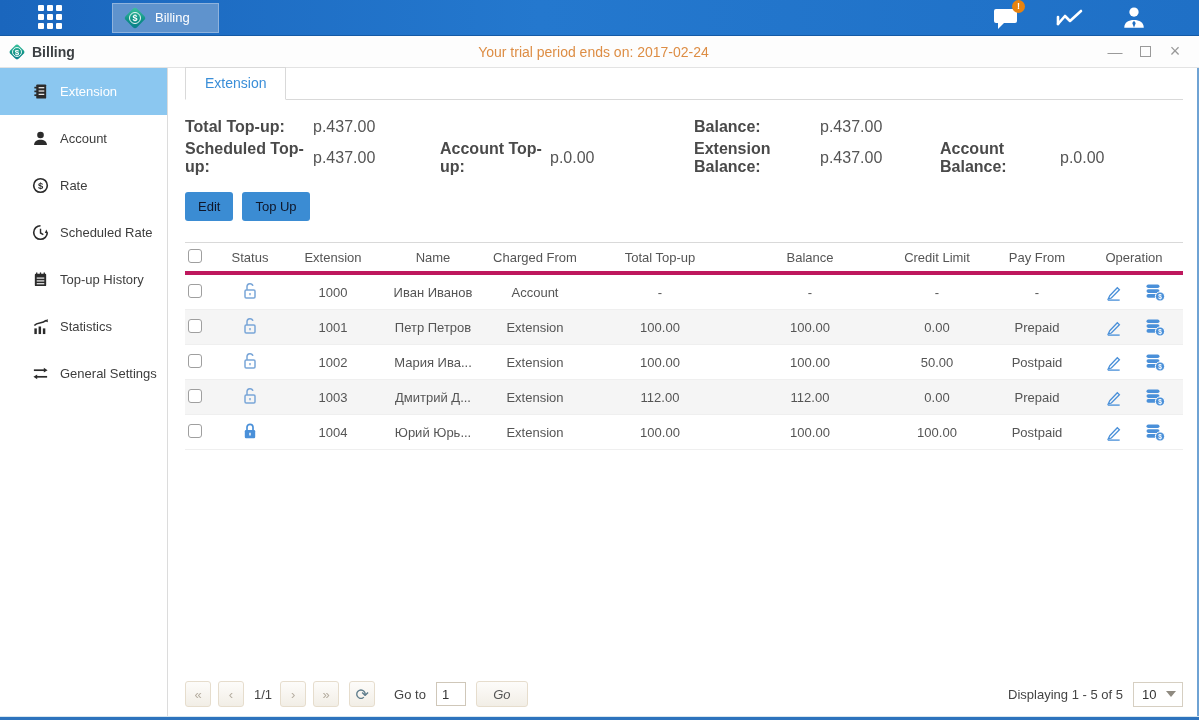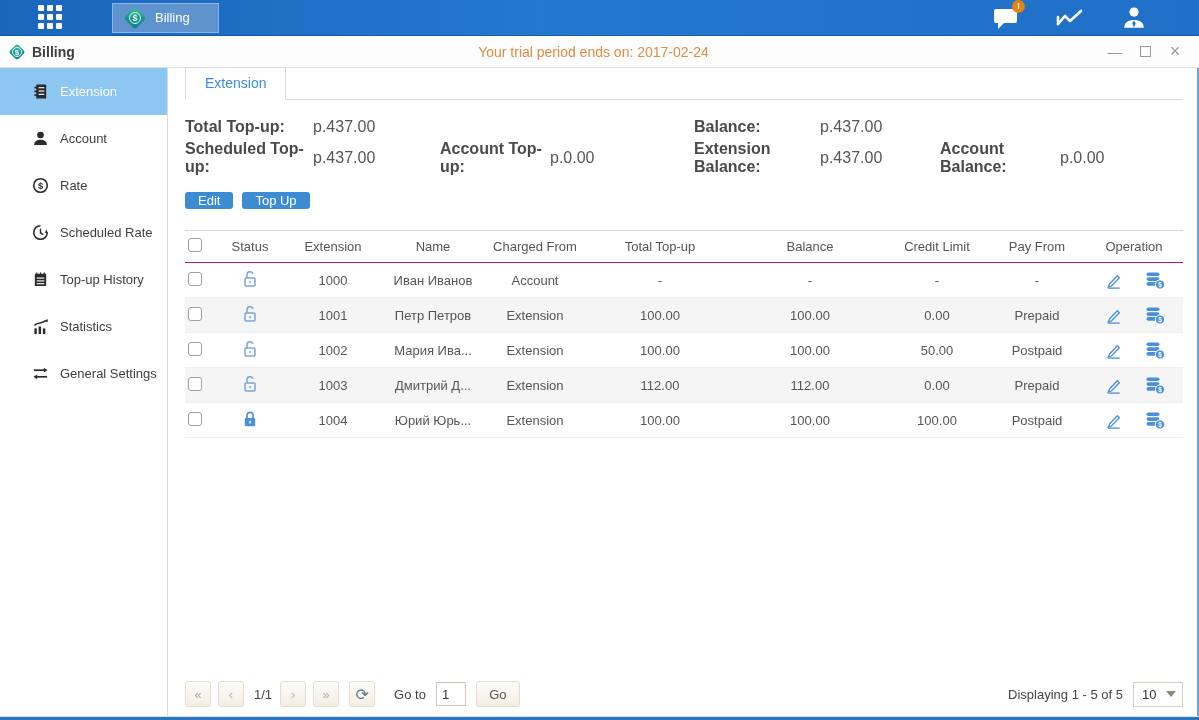--- a/index.html
+++ b/index.html
@@ -55,48 +55,48 @@
   
   .summary { margin-top:19px; display:flex; font-size:16px; }
   .sum-half { display:grid; grid-template-rows:16px 16px; row-gap:15px; align-items:center; }
   .sum-half.left { width:509px; grid-template-columns:128px 127px 110px auto; }
   .sum-half.right { flex:1; grid-template-columns:126px 120px 120px auto; }
   .sum-label { font-weight:bold; color:#4a4a4a; }
   .sum-value { color:#555; }
 
   
   .actions { margin-top:26px; display:flex; gap:9px; }
-  .btn-blue { background:#3b8cd3; color:#ffffff; border:none; font-size:13px; height:17px; padding:0 13px;
+  .btn-blue { background:#3b8cd3; color:#0f172a; border:none; font-size:13px; height:29px; padding:0 13px;
               border-radius:3px; cursor:pointer; font-family:inherit; }
 
   
   .grid-table { margin-top:21px; font-size:13px; }
   .thead, .trow { display:grid;
       grid-template-columns:30px 70px 96px 104px 100px 150px 150px 104px 96px 98px; align-items:center; }
-  .thead { height:33px; border-top:1px solid #d9d9d9; border-bottom:1px solid #be185d; color:#555; }
+  .thead { height:33px; border-top:1px solid #d9d9d9; border-bottom:4px solid #be185d; color:#555; }
   .trow { height:35px; border-bottom:1px solid #efefef; color:#555; }
   .trow.alt { background:#f5f5f5; }
   .cell { text-align:center; overflow:hidden; white-space:nowrap; text-overflow:ellipsis; }
   .cell.cb { text-align:left; padding-left:3px; }
   .checkbox { width:14px; height:14px; border:1px solid #9f9f9f; border-radius:3px; background:#fff;
               display:inline-block; cursor:pointer; }
   .op-icons { display:flex; justify-content:center; gap:22px; }
   .op-icons svg { cursor:pointer; }
 
   
   .pagination { margin-top:auto; padding:6px 0 9px; display:flex; align-items:center; font-size:13px; color:#444; }
   .pg-btn { width:26px; height:26px; border:1px solid #e6ddcd; background:linear-gradient(#fdfcfa,#f2eee6);
             border-radius:3px; margin-right:7px; color:#b4ac9f; font-size:13px; display:flex; align-items:center;
             justify-content:center; cursor:pointer; }
   .pg-num { margin:0 8px 0 3px; color:#444; }
   .refresh { color:#5f7d8c; font-size:16px; margin-left:3px; }
   .goto-label { margin:0 10px 0 12px; }
   .goto-input { width:30px; height:24px; border:1px solid #cfc7b9; text-align:left; padding-left:5px; font-size:13px;
                 font-family:inherit; color:#333; }
-  .go-btn { margin-left:10px; width:44px; color:#555; }
+  .go-btn { margin-left:10px; width:52px; color:#555;font-style:italic; }
   .pg-right { margin-left:auto; display:flex; align-items:center; gap:10px; }
   .page-size { width:50px; height:25px; border:1px solid #d6cfc2; background:#fff; display:flex; align-items:center;
                padding-left:8px; gap:10px; cursor:pointer; color:#333; }
   .caret { width:0; height:0; border-left:5px solid transparent; border-right:5px solid transparent;
            border-top:6px solid #8f8a80; }
 
   .window-bottom { height:4px; background:#2d73bd; border-top:1px solid #d7e7f0; }
 </style>
 </head>
 <body>

